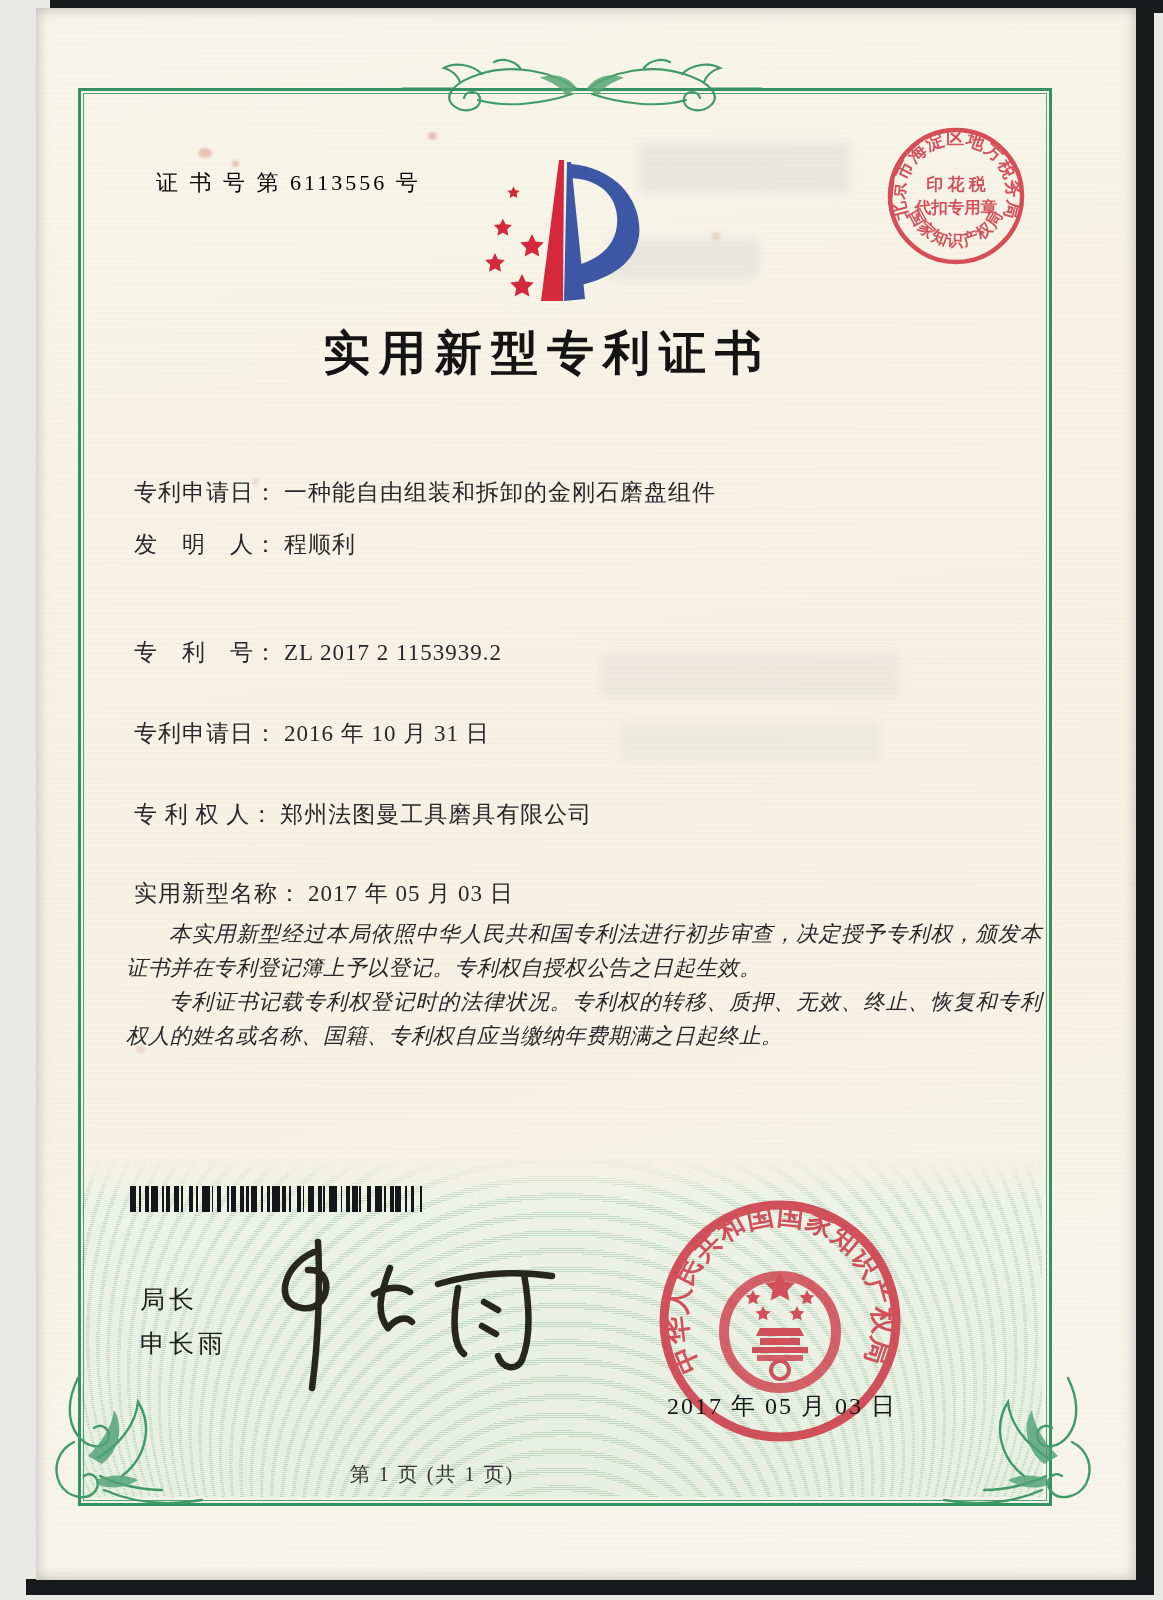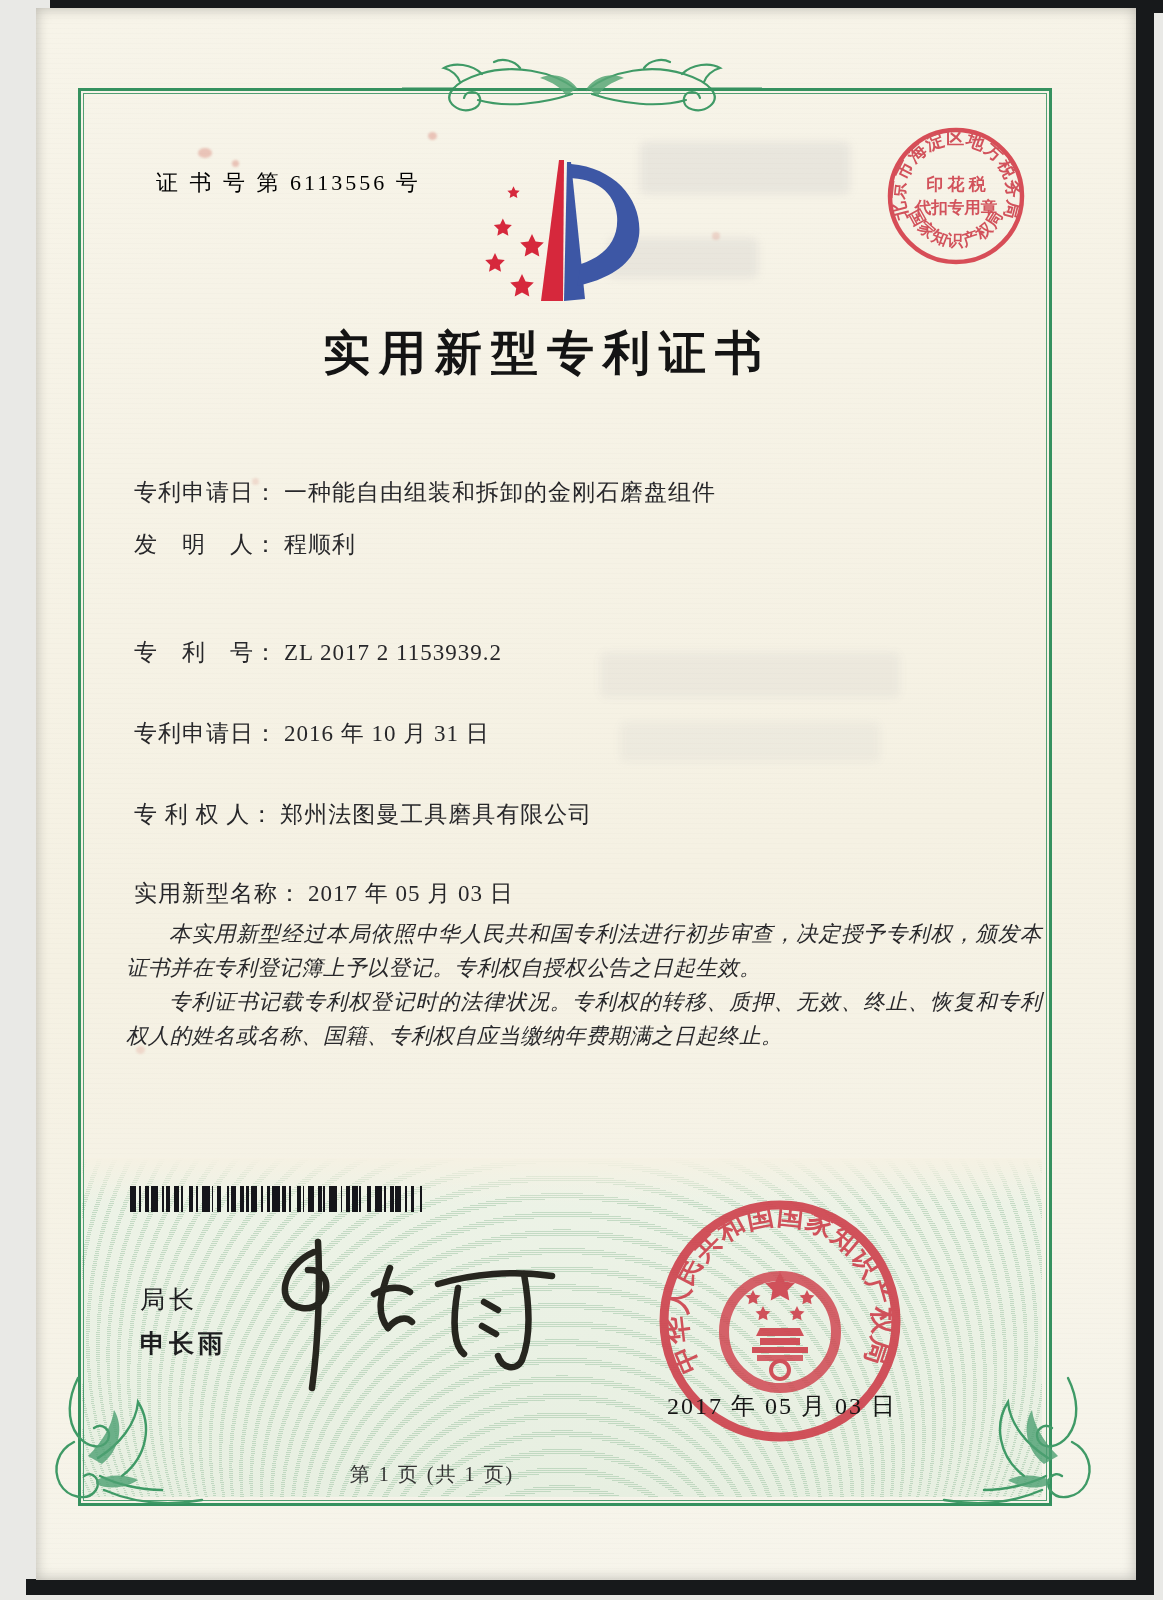--- a/index.html
+++ b/index.html
@@ -69,21 +69,21 @@
   }
   
   .barcode{position:absolute;left:130px;top:1186px;width:292px;height:26px;z-index:5;display:flex;align-items:stretch;}
   .barcode .bar{background:#15151a;}
   .barcode .gap{background:rgba(0,0,0,0);}
   .signer{
     position:absolute;left:140px;z-index:5;
     font-family:"Liberation Sans","DejaVu Sans",sans-serif;
     font-size:25px;color:#1d1d1f;letter-spacing:4px;font-weight:500;
   }
-  .signer-title{top:1283px;} .signer-name{top:1327px;font-weight:bold;}
+  .signer-title{top:1283px;} .signer-name{top:1327px;}
   .signature{position:absolute;left:262px;top:1238px;z-index:6;}
   .footer{
     position:absolute;left:82px;top:1461px;width:700px;z-index:5;
     text-align:center;font-size:20px;letter-spacing:2px;color:#333;
   }
   
   .orn{position:absolute;z-index:4;}
   .orn-top{left:402px;top:52px;}
   .orn-bl{left:44px;top:1372px;}
   .orn-br{left:932px;top:1372px;transform:scaleX(-1);}

